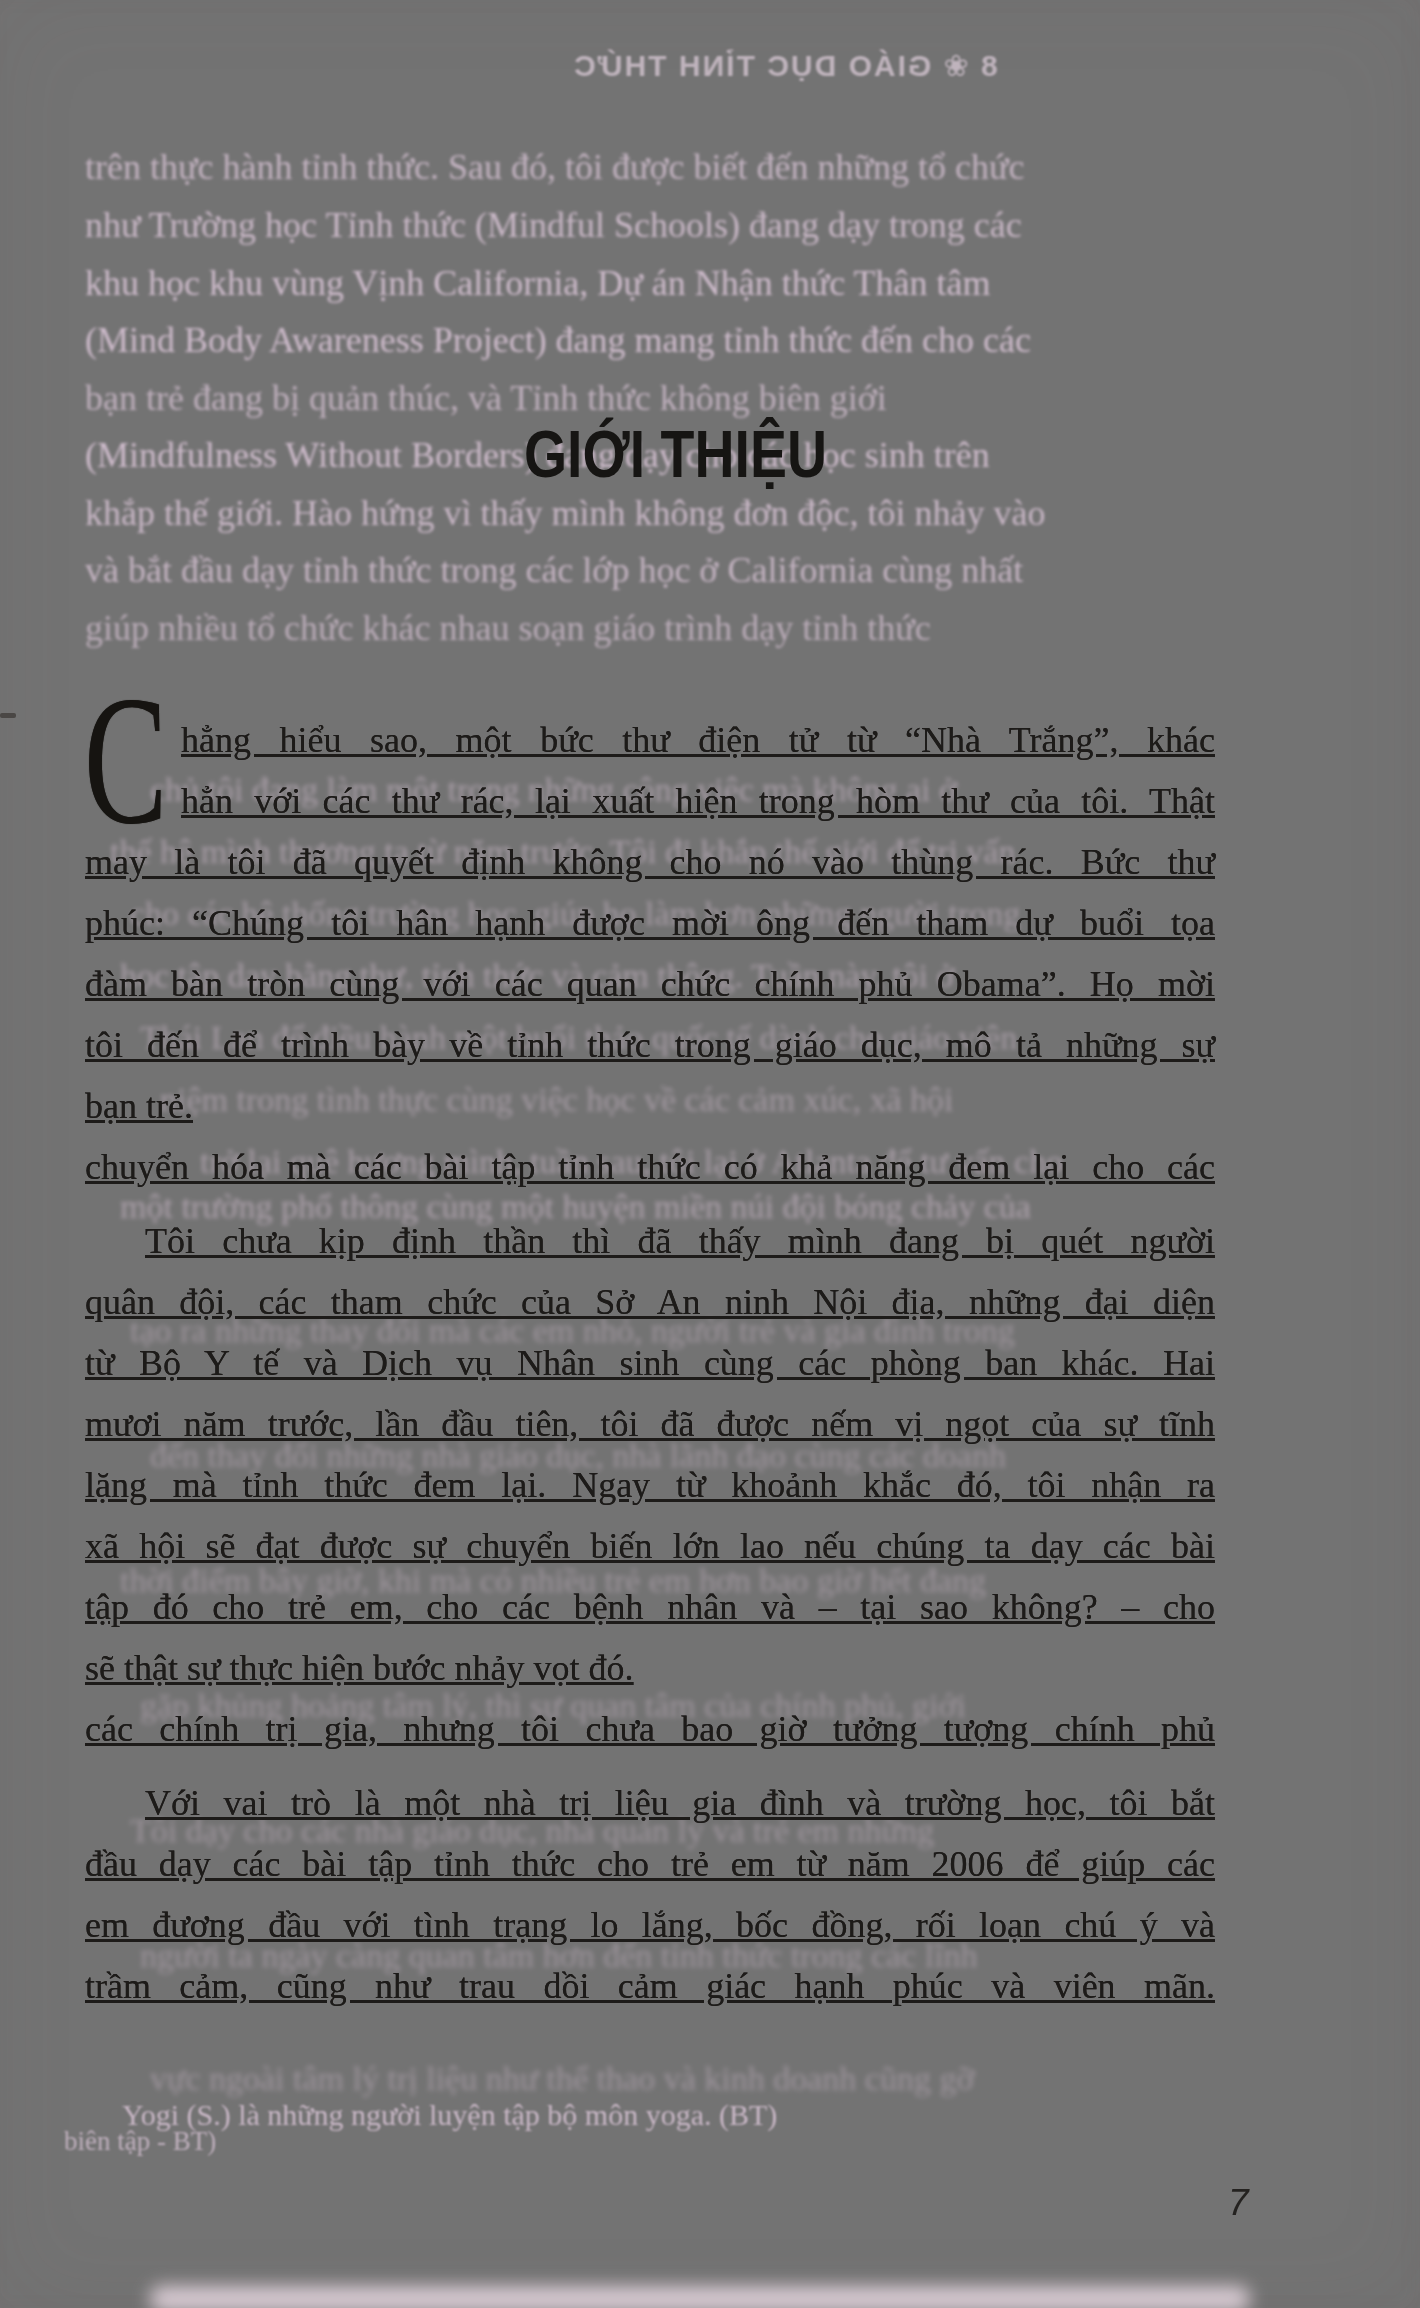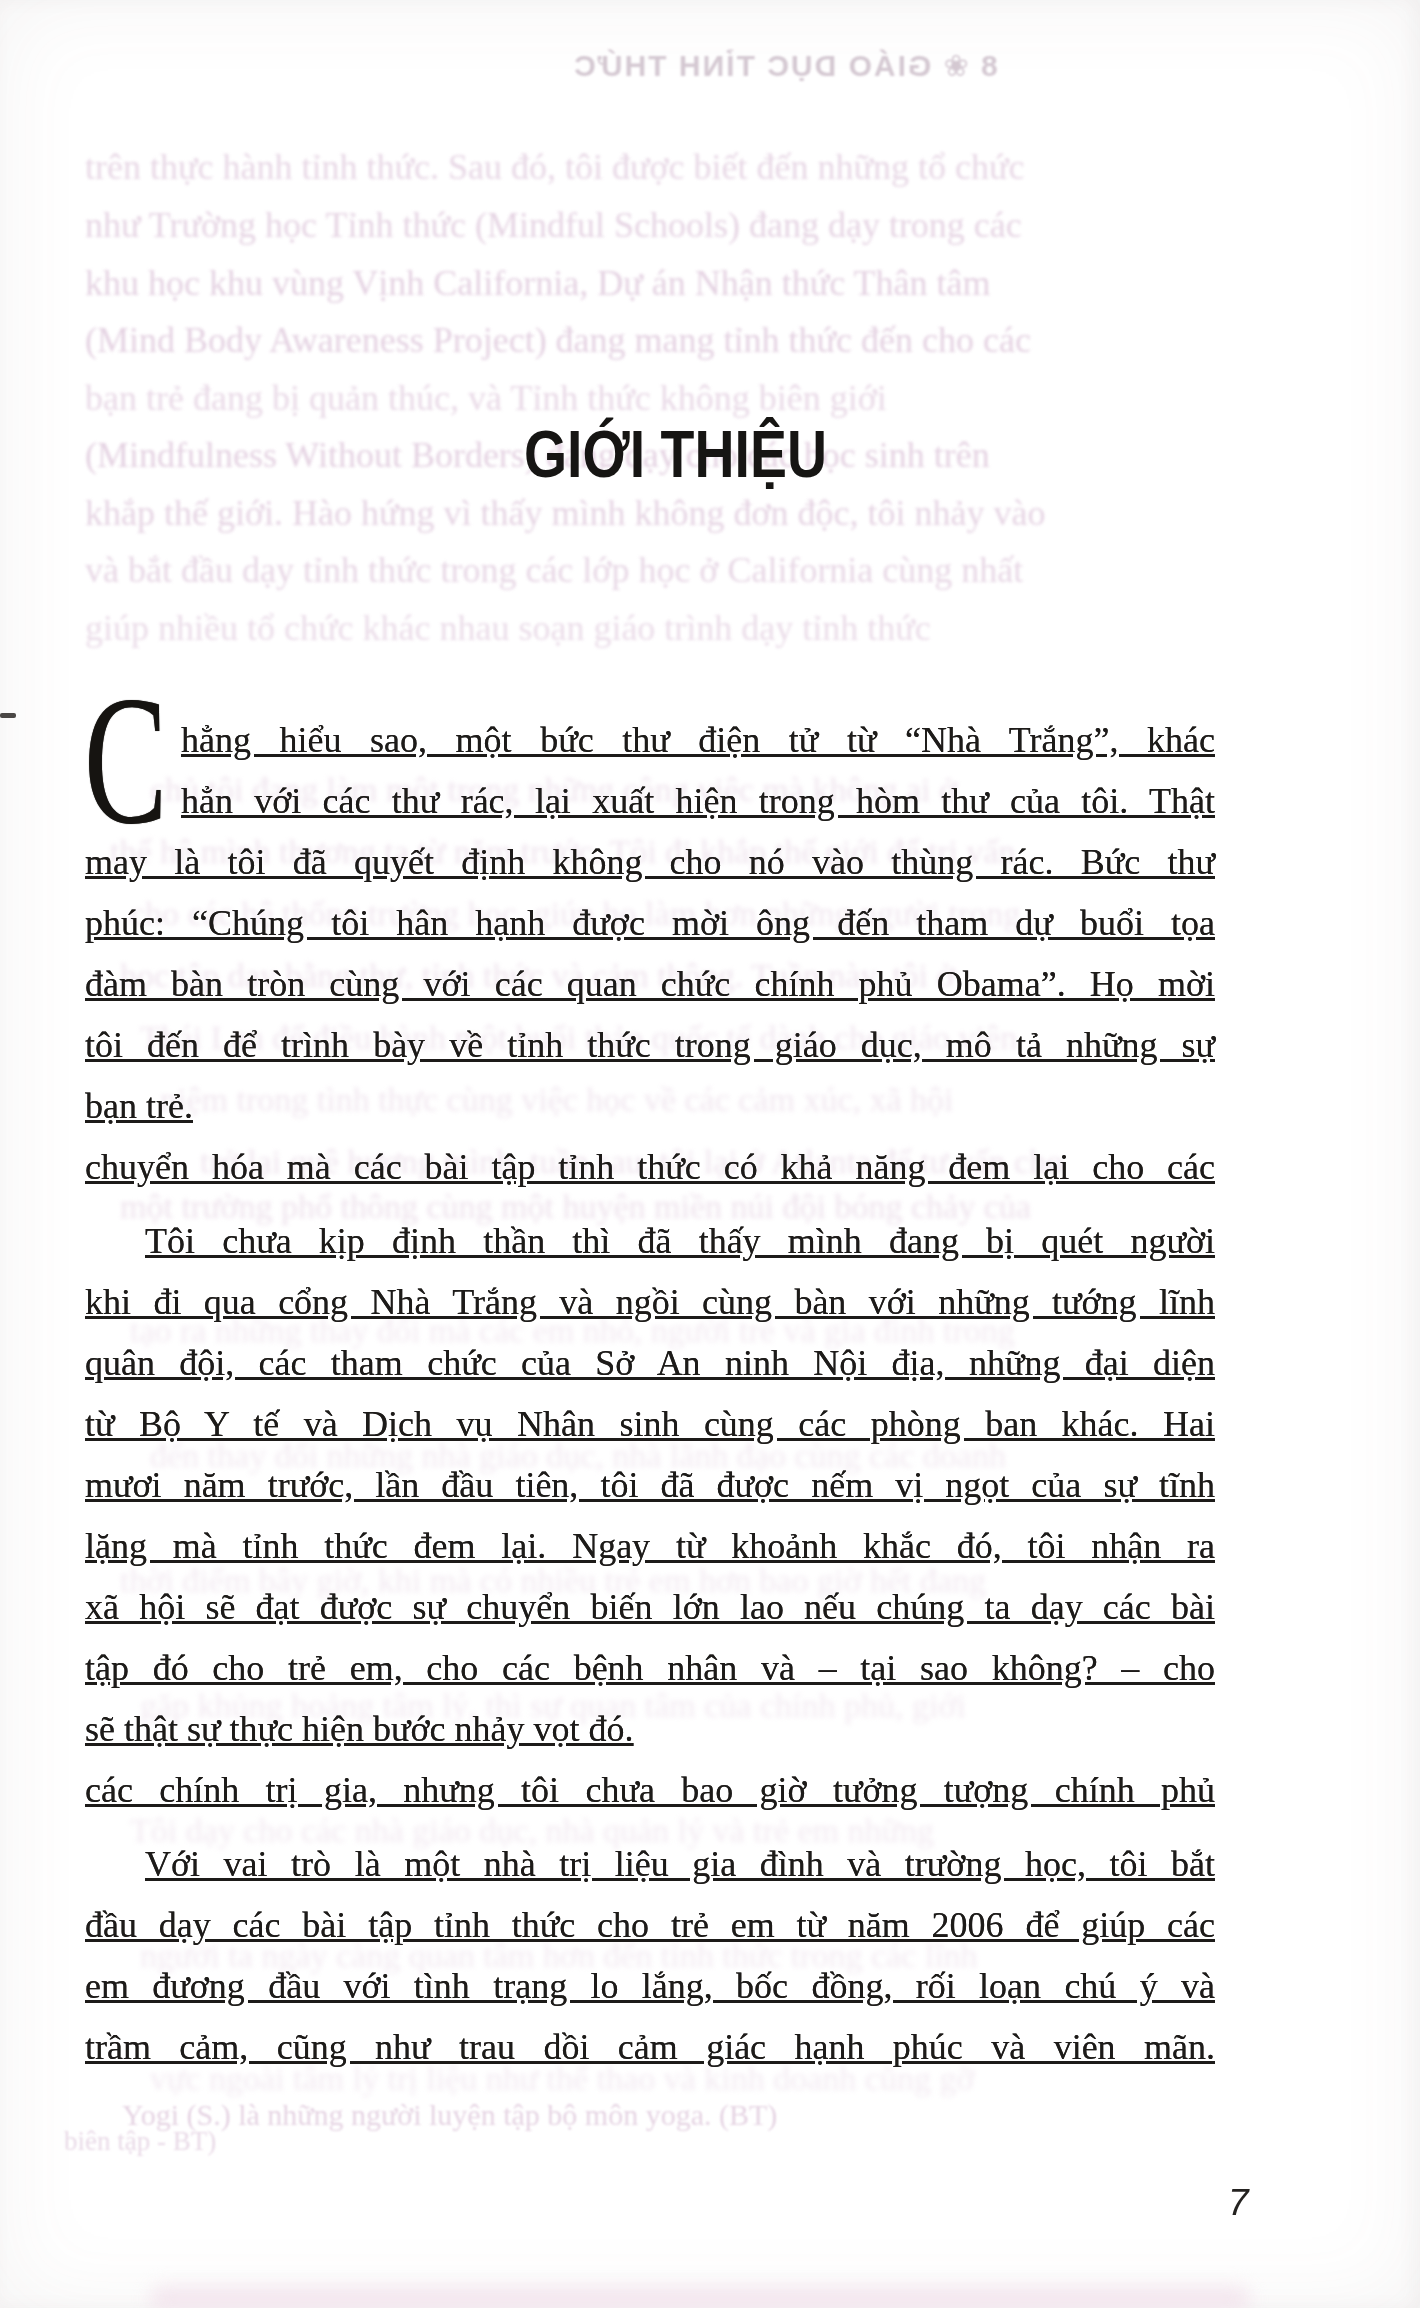--- a/index.html
+++ b/index.html
@@ -1,20 +1,20 @@
 <!DOCTYPE html>
 <html><head>
 <meta charset="utf-8">
 <style>
   html,body{margin:0;padding:0;background:#e8e6e3;}
   .page{
     position:relative;
     width:1420px;height:2308px;
     margin:0 auto;
-    background:#ffffff;
+    background:#737373;
     overflow:hidden;
     font-family:"Liberation Serif","DejaVu Serif",serif;
     box-shadow:inset 0 0 90px rgba(120,100,95,.07), inset -6px 0 18px rgba(120,100,95,.05);
   }
   
   .ghost-layer{position:absolute;inset:0;z-index:1;}
   .ghost-line{
     position:absolute;
     color:#dfc9dc;
     white-space:nowrap;
@@ -125,21 +125,20 @@
       <div class="line">may là tôi đã quyết định không cho nó vào thùng rác. Bức thư</div>
       <div class="line">phúc: “Chúng tôi hân hạnh được mời ông đến tham dự buổi tọa</div>
       <div class="line">đàm bàn tròn cùng với các quan chức chính phủ Obama”. Họ mời</div>
       <div class="line">tôi đến để trình bày về tỉnh thức trong giáo dục, mô tả những sự</div>
       <div class="line last">bạn trẻ.</div>
       <div class="line">chuyển hóa mà các bài tập tỉnh thức có khả năng đem lại cho các</div>
     </div>
 
     <div class="para">
       <div class="line indent">Tôi chưa kịp định thần thì đã thấy mình đang bị quét người</div>
-      <div class="line">khi đi qua cổng Nhà Trắng và ngồi cùng bàn với những tướng lĩnh</div>
       <div class="line">quân đội, các tham chức của Sở An ninh Nội địa, những đại diện</div>
       <div class="line">từ Bộ Y tế và Dịch vụ Nhân sinh cùng các phòng ban khác. Hai</div>
       <div class="line">mươi năm trước, lần đầu tiên, tôi đã được nếm vị ngọt của sự tĩnh</div>
       <div class="line">lặng mà tỉnh thức đem lại. Ngay từ khoảnh khắc đó, tôi nhận ra</div>
       <div class="line">xã hội sẽ đạt được sự chuyển biến lớn lao nếu chúng ta dạy các bài</div>
       <div class="line">tập đó cho trẻ em, cho các bệnh nhân và – tại sao không? – cho</div>
       <div class="line last">sẽ thật sự thực hiện bước nhảy vọt đó.</div>
       <div class="line">các chính trị gia, nhưng tôi chưa bao giờ tưởng tượng chính phủ</div>
     </div>
 

